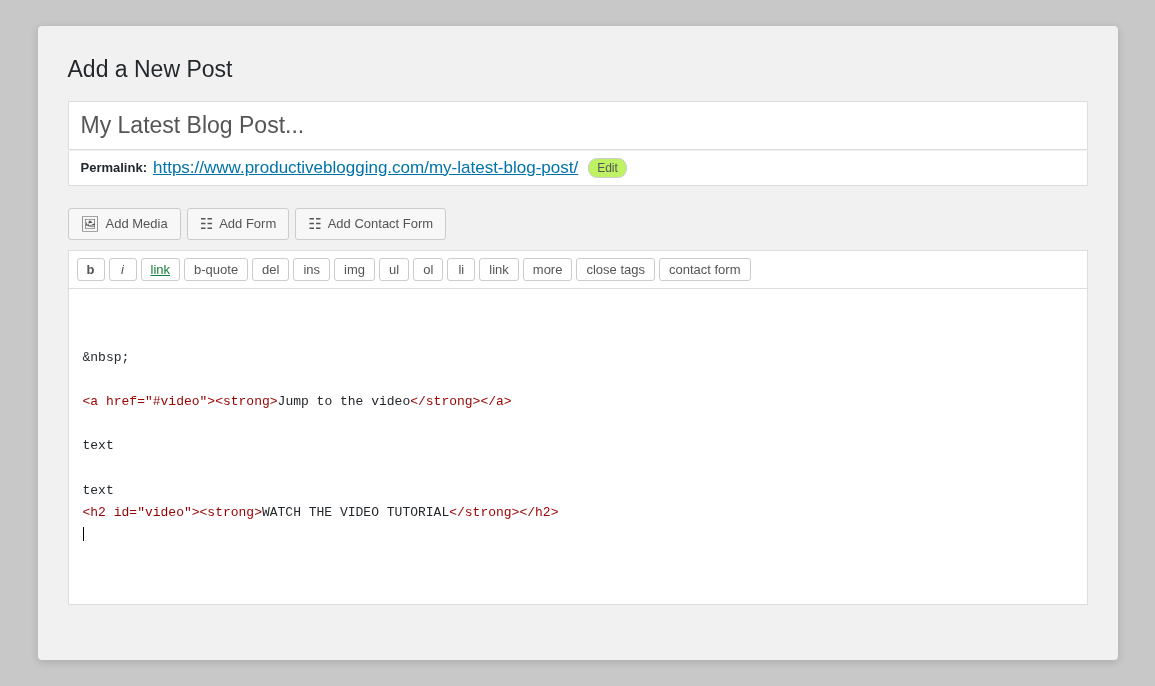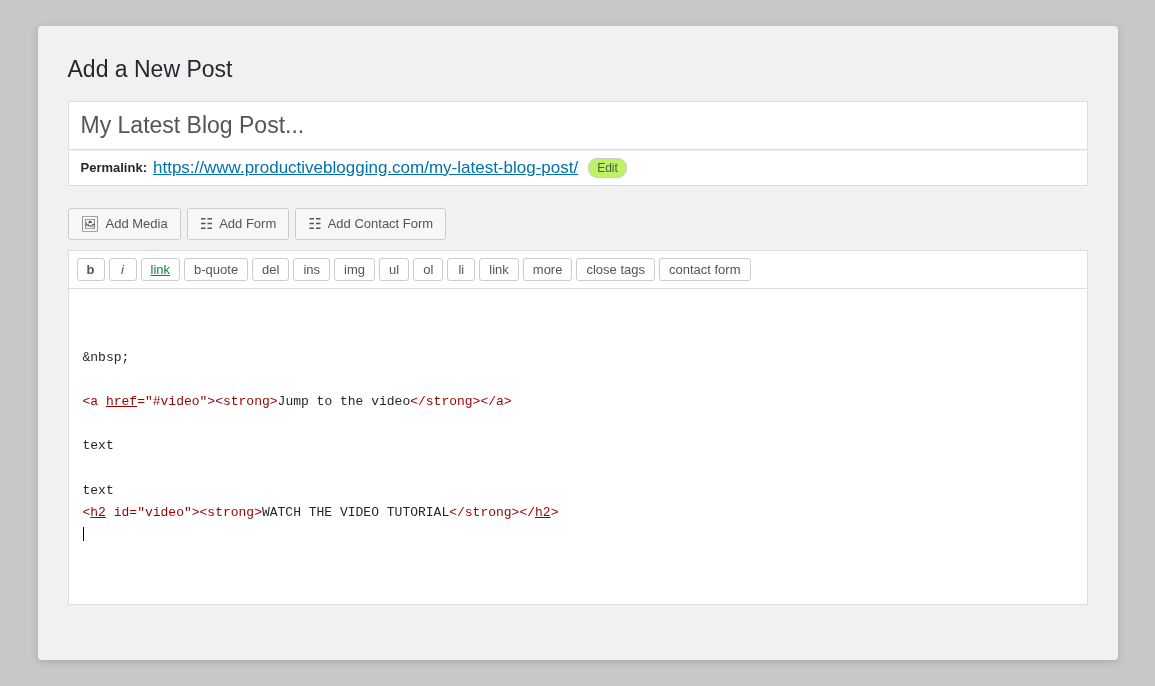--- a/index.html
+++ b/index.html
@@ -155,21 +155,20 @@
 
     .html-tag {
       color: #900;
     }
 
     .html-attr {
       color: #900;
     }
 
     .html-underline {
-      text-decoration: underline;
       margin-top: 24px;
     }
 
     .nbsp-entity {
       color: #23282d;
     }
 
     .cursor-line {
       display: inline-block;
       width: 1px;

